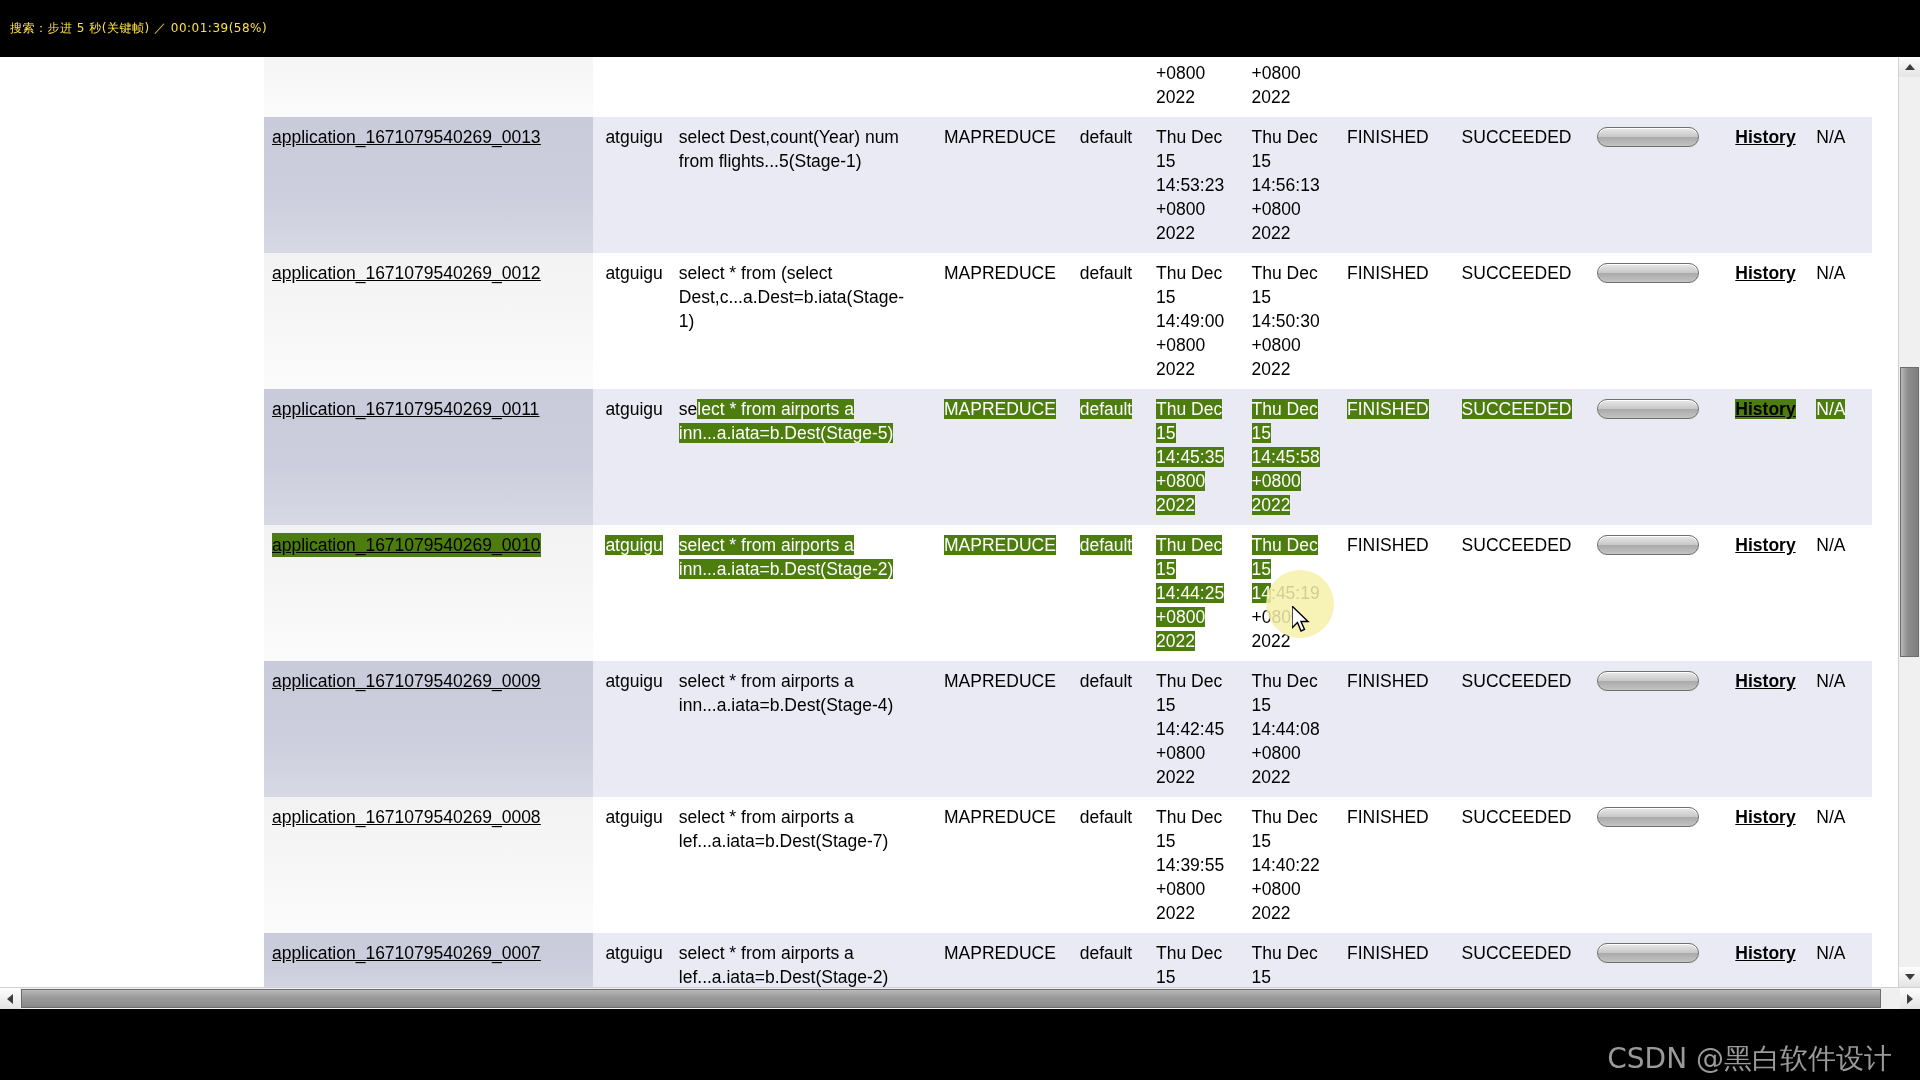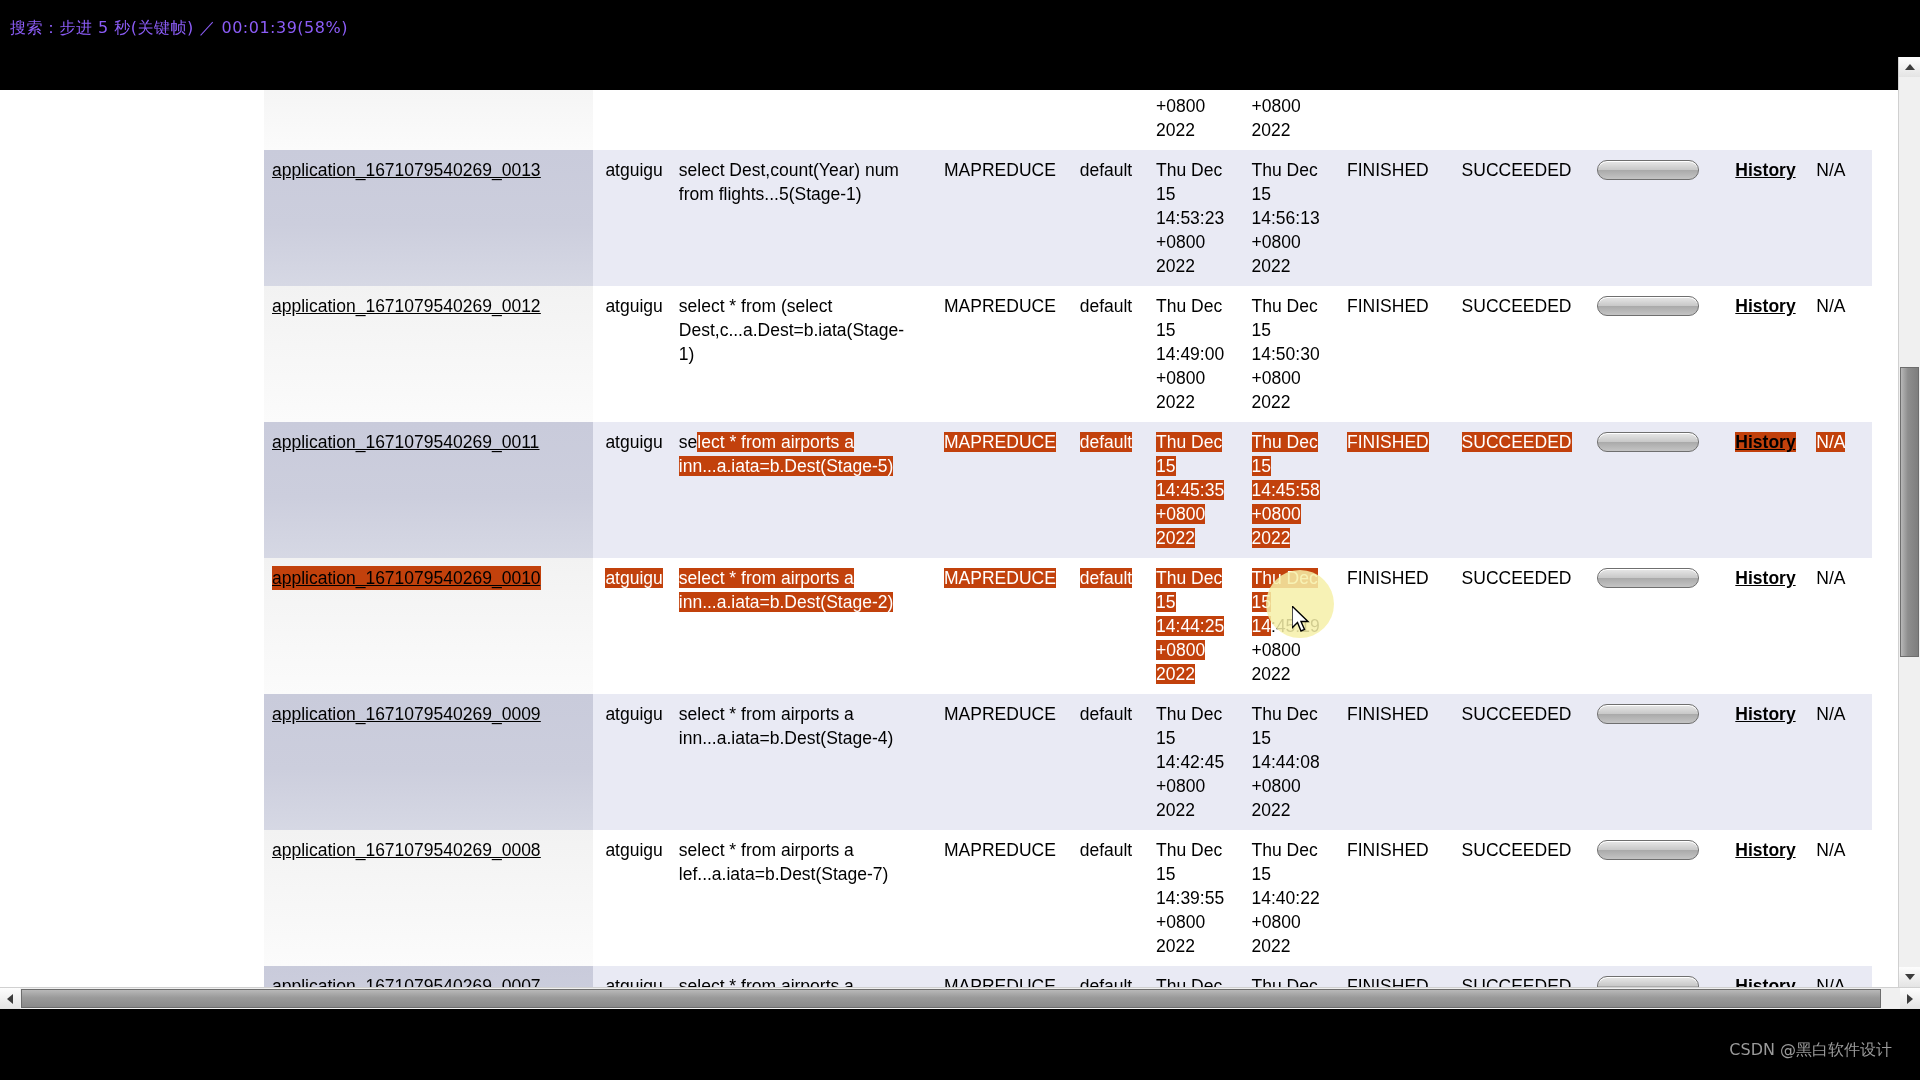--- a/index.html
+++ b/index.html
@@ -12,35 +12,34 @@
   }
 
   
   #player-bar {
     position: absolute; left: 0; top: 0;
     width: 1920px; height: 57px;
     background: #000;
     display: flex; align-items: center;
   }
   #player-bar .pb-text {
-    color: #8b5cf6;
-    font-size: 16px;
+    color: #fde047;
+    font-size: 12px;
     letter-spacing: 0.5px;
     padding-left: 10px;
     white-space: pre;
     font-family: "DejaVu Sans", sans-serif;
   }
 
   
   #viewport {
     position: absolute; left: 0; top: 57px;
     width: 1920px; height: 930px;
     background: #ffffff;
     overflow: hidden;
-    margin-top: 33px;
   }
 
   
   #v-scrollbar {
     position: absolute; right: 0; top: 57px;
     width: 22px; height: 930px;
     background: #f0f0f0;
     border-left: 1px solid #d0d0d0;
   }
   #v-scrollbar .sb-arrow {
@@ -126,21 +125,21 @@
 
   
   .progress-shell {
     width: 102px; height: 20px;
     border: 1px solid #6f6f6f;
     border-radius: 10px;
     background: linear-gradient(to bottom, #e8e8e8, #c9c9c9 48%, #a9a9a9 50%, #c4c4c4);
     box-shadow: inset 0 1px 0 #ffffff;
     margin-top: 2px;
   }
-  .selspan { background: #c2410c; color: #fff; }
+  .selspan { background: #4d7c0f; color: #fff; }
   .selspan a { color: #fff; }
 
   
   #click-halo {
     position: absolute;
     width: 68px; height: 68px;
     border-radius: 50%;
     background: #f6f0a8;
     opacity: 0.85;
     left: 1266px; top: 570px;
@@ -154,21 +153,21 @@
   }
 
   
   #bottom-bar {
     position: absolute; left: 0; top: 1009px;
     width: 1920px; height: 71px;
     background: #000;
   }
   #watermark {
     position: absolute; right: 28px; top: 1040px;
-    color: #9a9a9a; font-size: 16px;
+    color: #9a9a9a; font-size: 28px;
     font-family: "DejaVu Sans", sans-serif;
     white-space: nowrap;
     margin-left: 32px;
   }
 </style>
 </head>
 <body>
 
 <div id="player-bar">
   <span class="pb-text">搜索：步进 5 秒(关键帧) ／ 00:01:39(58%)</span>

